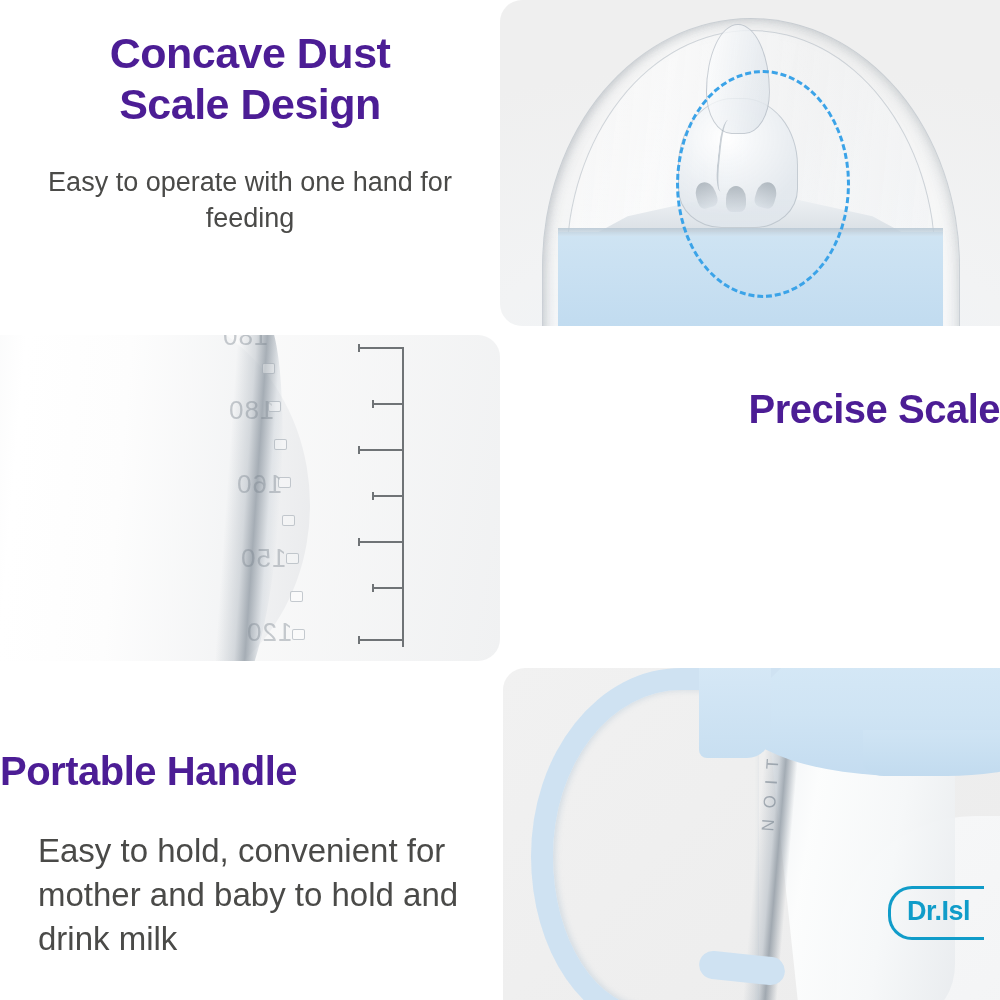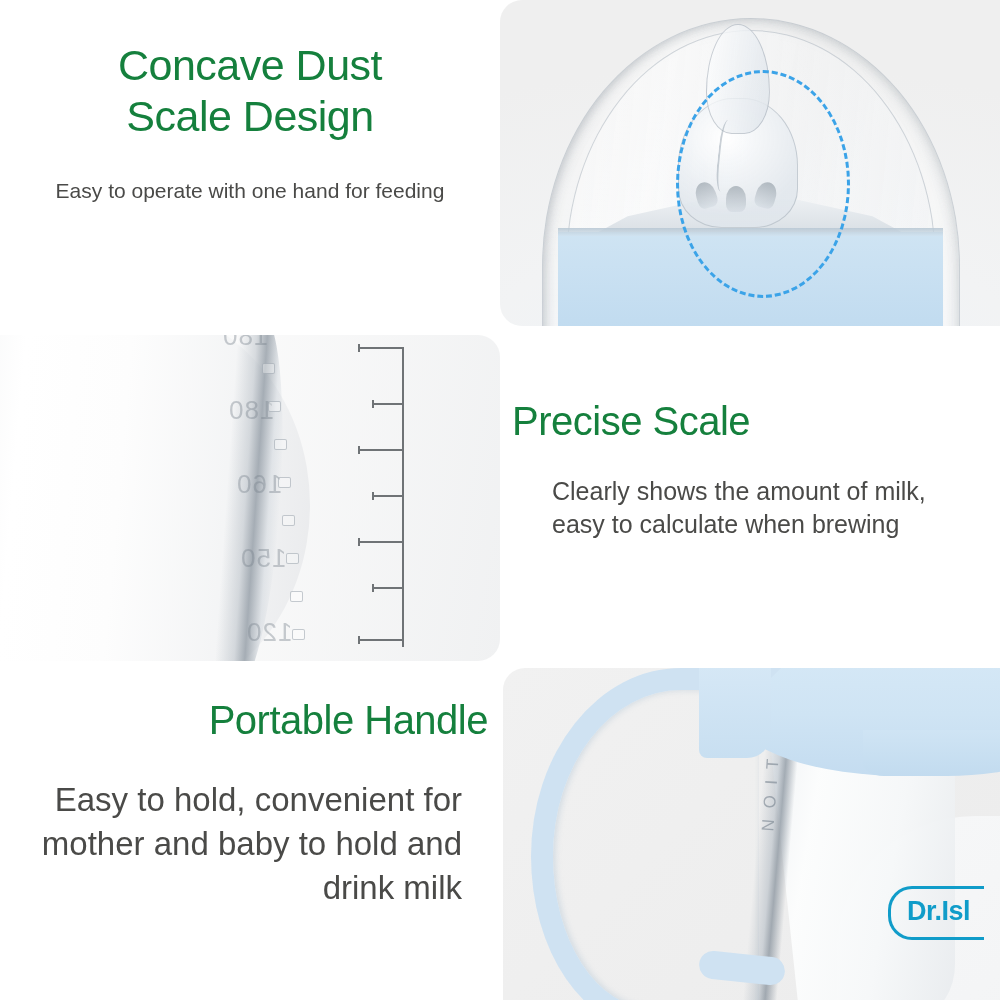--- a/index.html
+++ b/index.html
@@ -16,44 +16,44 @@
   .page {
     position: relative;
     width: 1000px;
     height: 1000px;
     background: #ffffff;
   }
 
   
   .text-block { position: absolute; }
   .headline {
-    color: #15803d;
-    font-weight: 400;
+    color: #4c1d95;
+    font-weight: 700;
     letter-spacing: -0.5px;
     line-height: 1.18;
-    margin: 12px;
+    margin: 0;
   }
   .subtext {
     color: #4a4a48;
     font-weight: 400;
     line-height: 1.33;
     margin: 0;
   }
 
   
   .panel {
     position: absolute;
     background: #efefef;
     overflow: hidden;
   }
 
   
   #tl-text { left: 0; top: 28px; width: 500px; text-align: center; }
   #tl-text .headline { font-size: 43px; }
-  #tl-text .subtext { font-size: 21px; margin-top: 36px; padding: 0 28px; }
+  #tl-text .subtext { font-size: 27px; margin-top: 36px; padding: 0 28px; }
 
   
   #tr-panel {
     left: 500px; top: 0; width: 500px; height: 326px;
     border-radius: 22px 0 0 22px;
     background:
       radial-gradient(120% 90% at 50% 110%, #eef4f9 0%, #f2f3f4 45%, #efefef 100%);
   }
   
   .dome {
@@ -223,26 +223,26 @@
   .ruler-tick.short { width: 32px; }
   .ruler-tick::before {
     content: "";
     position: absolute;
     left: 0; top: -3px;
     width: 2px; height: 8px;
     background: #6f7376;
   }
 
   
-  #mr-text { left: 500px; top: 386px; width: 500px; text-align: left; }
+  #mr-text { left: 500px; top: 386px; width: 500px; text-align: right; }
   #mr-text .headline { font-size: 40px; }
   #mr-text .subtext { font-size: 25px; margin-top: 30px; padding: 0 52px; }
 
   
-  #bl-text { left: 0; top: 685px; width: 500px; text-align: right; }
+  #bl-text { left: 0; top: 748px; width: 500px; text-align: left; }
   #bl-text .headline { font-size: 40px; }
   #bl-text .subtext { font-size: 33px; margin-top: 34px; padding: 0 38px; }
 
   
   #br-panel {
     left: 503px; top: 668px; width: 497px; height: 332px;
     border-radius: 22px 0 0 0;
     background: linear-gradient(135deg, #f1f1f1 0%, #eeeeee 60%, #ececec 100%);
   }
   .cap-blue {
@@ -398,21 +398,20 @@
       <div class="ruler-tick long" style="top:102px;"></div>
       <div class="ruler-tick short" style="top:148px;"></div>
       <div class="ruler-tick long" style="top:194px;"></div>
       <div class="ruler-tick short" style="top:240px;"></div>
       <div class="ruler-tick long" style="top:292px;"></div>
     </div>
   </div>
 
   <div class="text-block" id="mr-text">
     <div class="headline">Precise Scale</div>
-    <p class="subtext">Clearly shows the amount of milk, easy to calculate when brewing</p>
   </div>
 
   <div class="text-block" id="bl-text">
     <div class="headline">Portable Handle</div>
     <p class="subtext">Easy to hold, convenient for mother and baby to hold and drink milk</p>
   </div>
 
   <div class="panel" id="br-panel">
     <div class="bottle-belly"></div>
     <div class="bottle-neck"></div>

